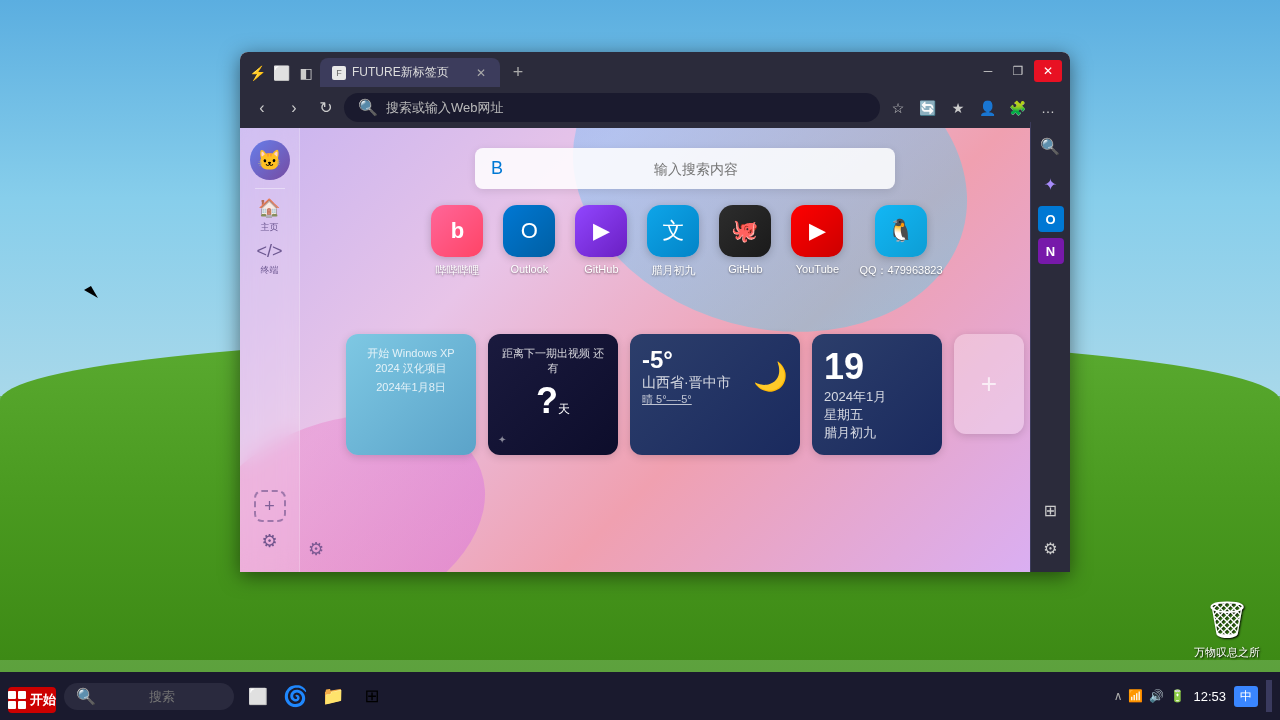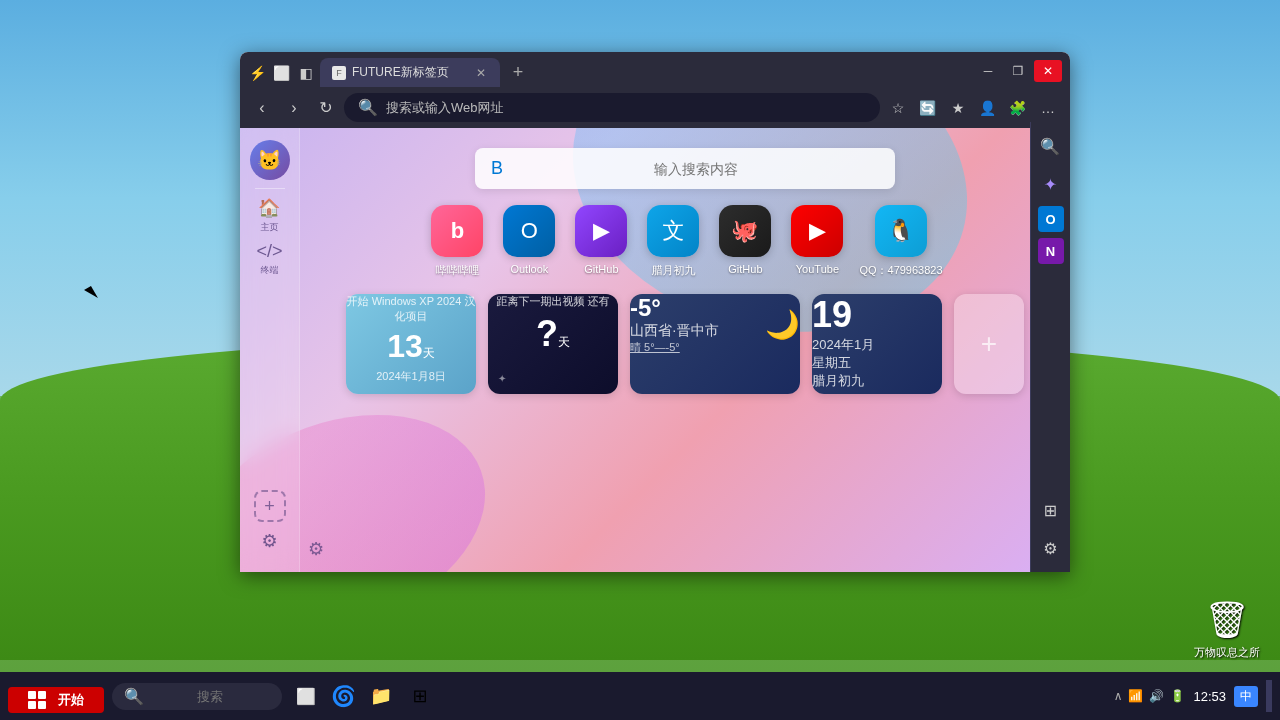--- a/index.html
+++ b/index.html
@@ -50,23 +50,23 @@
       align-items: center;
       z-index: 100;
       padding: 0 8px;
     }
 
     .taskbar-start {
       display: flex;
       align-items: center;
       background: #cc0000;
       border-radius: 4px;
-      padding: 4px 20px;
-      cursor: pointer;
-      gap: 12px;
+      padding: 4px 0;
+      cursor: pointer;
+      gap: 4px;
       color: white;
       font-size: 13px;
       font-weight: bold;
       margin-top: 7px;
     }
 
     .taskbar-start .win-logo {
       width: 18px;
       height: 18px;
       display: grid;
@@ -560,22 +560,24 @@
     .widgets-row {
       display: flex;
       gap: 12px;
       justify-content: center;
       flex-wrap: wrap;
     }
 
     
     .widget-card {
       border-radius: 12px;
+      padding: 12px;
       cursor: pointer;
       box-shadow: 0 2px 8px rgba(0,0,0,0.15);
+      margin-top: 40px;
     }
 
     .widget-windows-xp {
       background: linear-gradient(135deg, #7ec8e3 0%, #5ba3c9 100%);
       width: 130px;
       color: white;
       text-align: center;
     }
 
     .widget-video {
@@ -845,23 +847,20 @@
             </div>
             <span class="shortcut-label">QQ：479963823</span>
           </div>
 
         </div>
 
         <div class="widgets-row">
 
           <div class="widget-card widget-windows-xp">
             <div class="widget-title">开始 Windows XP 2024 汉化项目</div>
-            <div class="widget-number">
-              <span>13</span><span class="widget-unit">天</span>
-            </div>
             <div class="widget-date">2024年1月8日</div>
           </div>
 
           <div class="widget-card widget-video">
             <div class="widget-title">距离下一期出视频 还有</div>
             <div class="widget-number" style="font-size:36px;">
               <span>?</span><span class="widget-unit">天</span>
             </div>
           </div>
 

